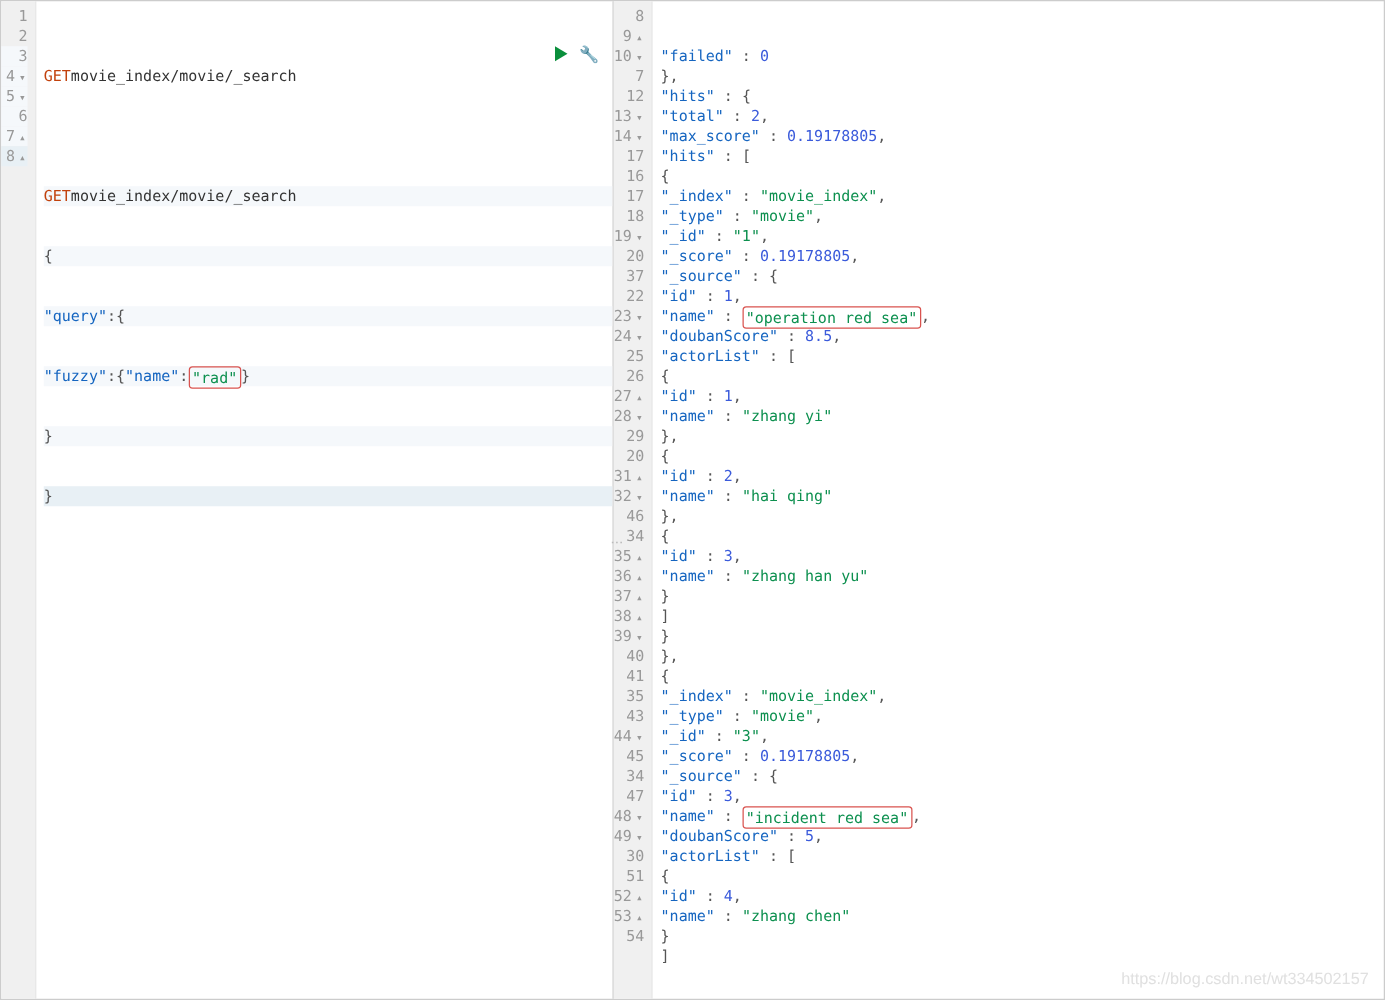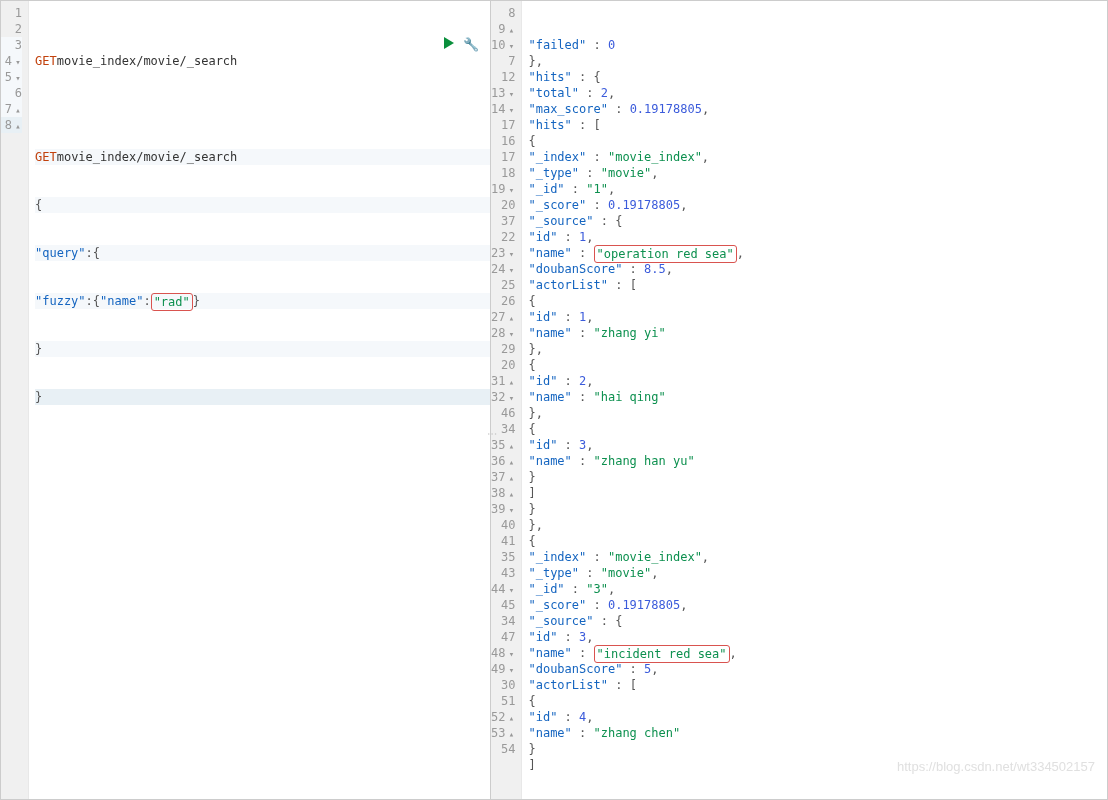--- a/index.html
+++ b/index.html
@@ -18,21 +18,21 @@
 .num { color:#3b5bdb; }
 .prop { color:#1565c0; }
 .punc { color:#555; }
 .sel { background:#e8f0f5; }
 .selblock { background:#f5f8fb; }
 .actions { position:absolute; right:10px; top:36px; display:flex; gap:10px; z-index:5; }
 .play-icon { width:0; height:0; border-left:10px solid #0a8f3c; border-top:6px solid transparent; border-bottom:6px solid transparent; cursor:pointer; }
 .wrench-icon { color:#666; font-size:13px; cursor:pointer; }
 .hl-box { border:1px solid #d9534f; border-radius:3px; padding:0 2px; display:inline; }
 .divider-handle { position:absolute; left:-4px; top:428px; color:#bbb; font-size:10px; writing-mode:vertical-rl; letter-spacing:-1px; cursor:col-resize; }
-.watermark { position:absolute; bottom:24px; right:12px; color:#e0e0e0; font-size:13px; font-family:Arial,sans-serif; z-index:2; }
+.watermark { position:absolute; bottom:8px; right:12px; color:#e0e0e0; font-size:13px; font-family:Arial,sans-serif; z-index:2; }
 .cursor { border-left:1px solid #333; margin-left:-1px; animation:blink 1s infinite; }
 @keyframes blink { 50% { opacity:0; } }
 </style>
 </head>
 <body>
 
 <div class="container">
 
   <div class="pane left-pane">
     <div class="gutter">

